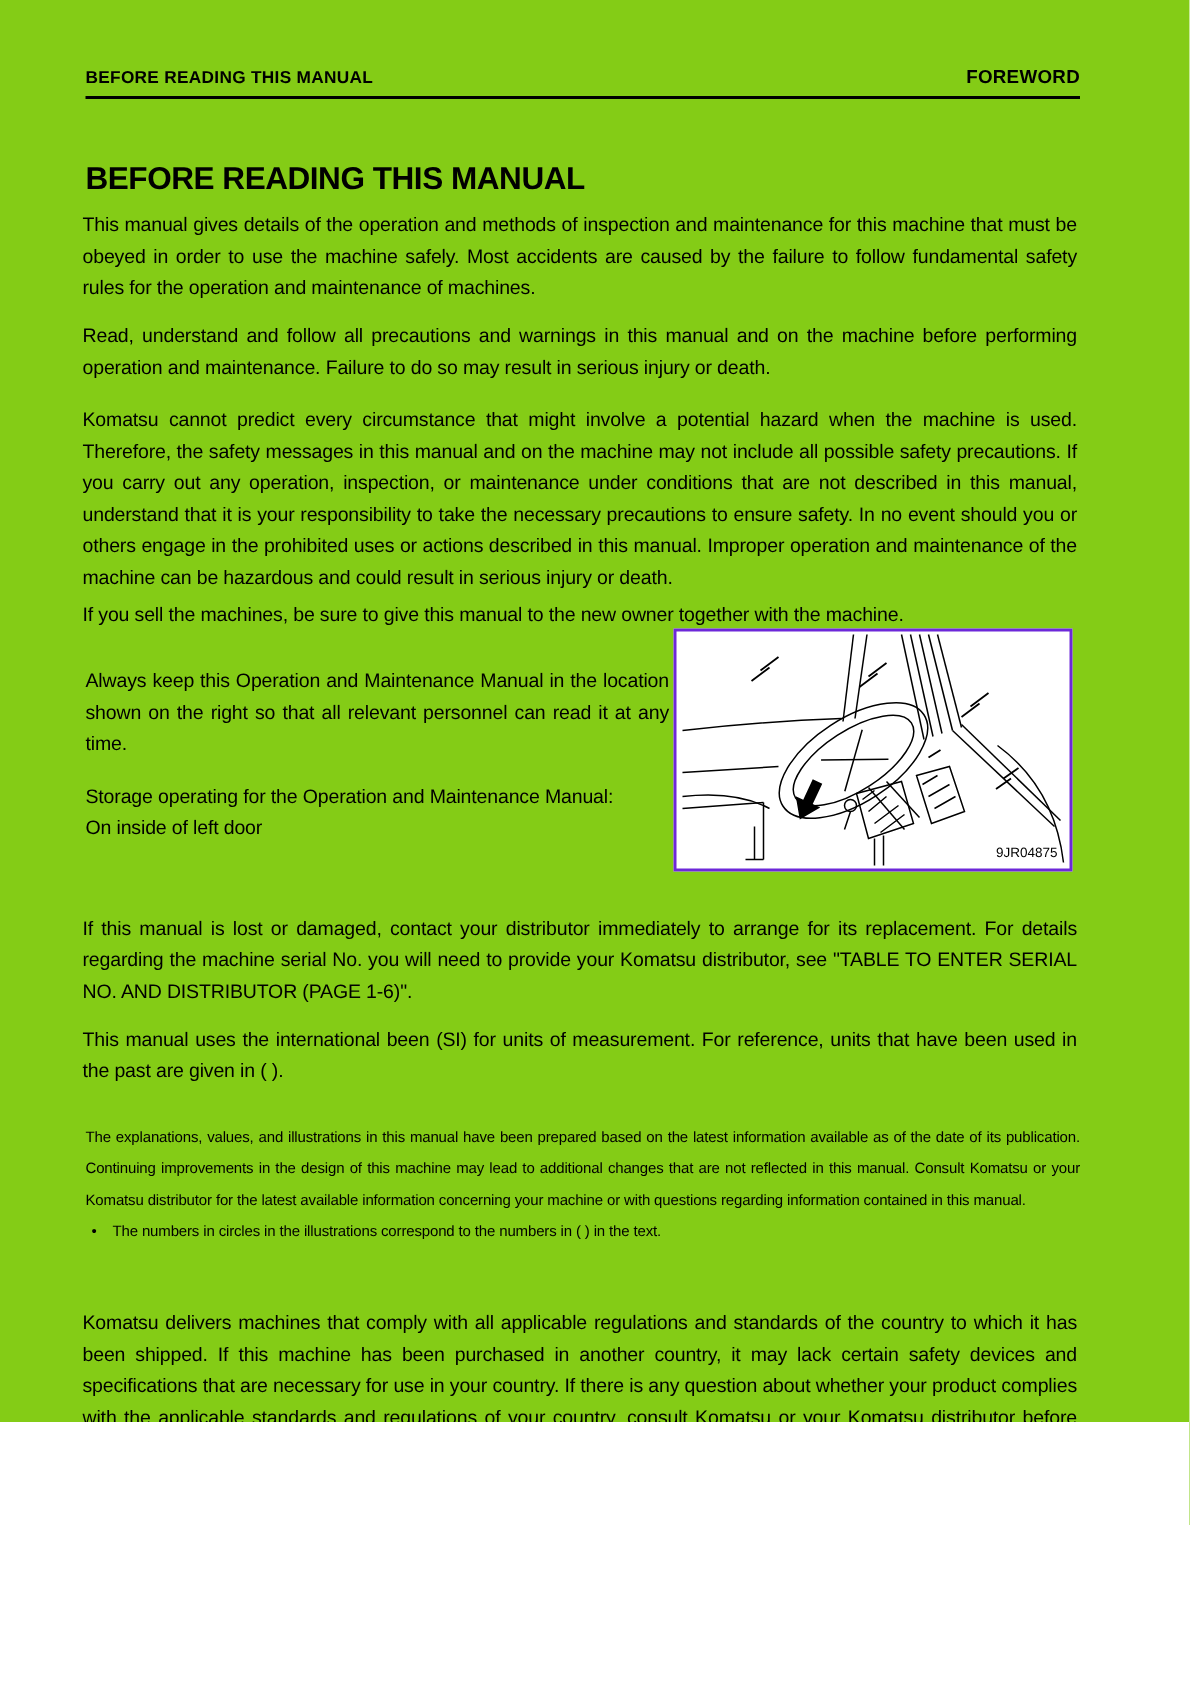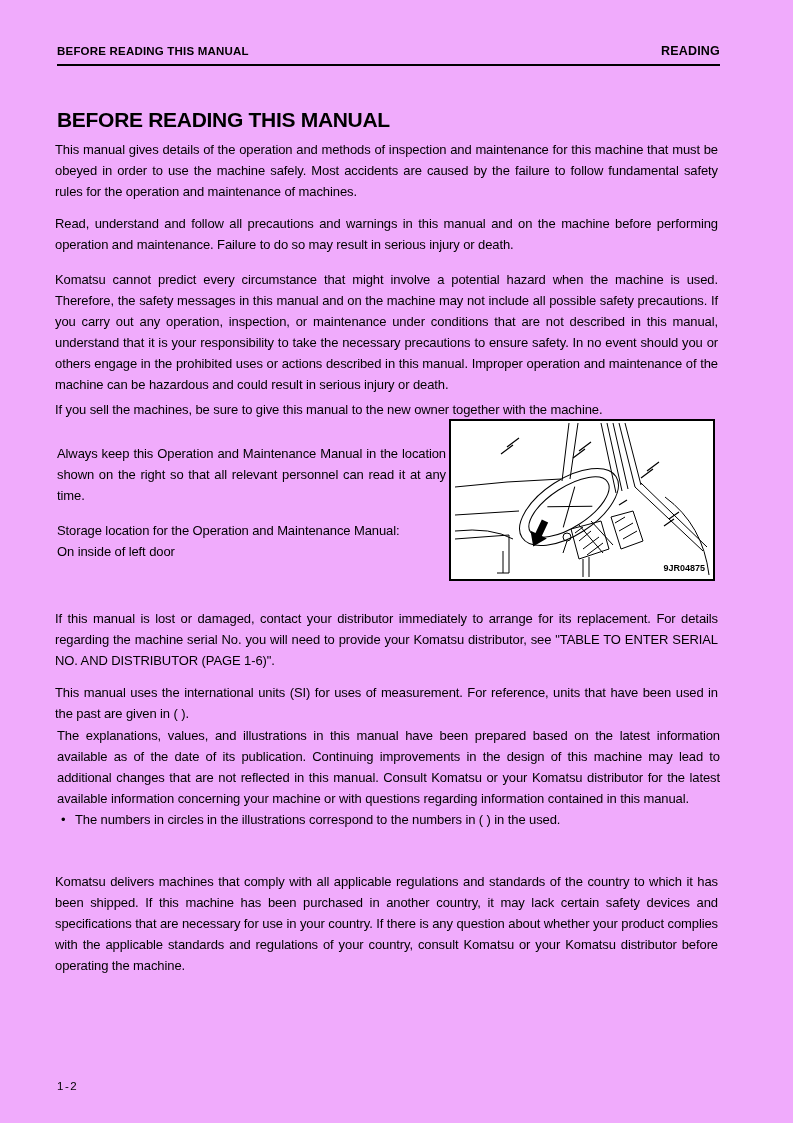--- a/index.html
+++ b/index.html
@@ -1,19 +1,19 @@
 <!DOCTYPE html>
 <html><head>
 <meta charset="utf-8">
 <style>
   html,body{margin:0;padding:0;background:#ffffff;}
   .page{
     position:relative;
-    width:793px;height:1123px;
-    background:#f0abfc;
+    width:793px;height:948px;
+    background:#84cc16;
     font-family:"Liberation Sans","DejaVu Sans",sans-serif;
     color:#000;
     overflow:hidden;
   }
   
   .hdr{position:absolute;left:57px;width:663px;top:44px;display:flex;justify-content:space-between;align-items:baseline;}
   .hdr-left{font-size:11.5px;font-weight:bold;letter-spacing:.2px;}
   .hdr-right{font-size:12.5px;font-weight:bold;letter-spacing:.2px;}
   .hdr-rule{position:absolute;left:57px;width:663px;top:64px;height:2px;background:#000;}
   
@@ -23,63 +23,63 @@
     position:absolute;left:55px;width:663px;
     font-size:13px;line-height:21px;letter-spacing:-0.1px;
     text-align:justify;
   }
   .p1{top:126px;} .p2{top:200px;} .p3{top:256px;}
   .p4line1{top:386px;text-align:left;}
   .leftcol{position:absolute;left:57px;top:407px;width:389px;font-size:13px;line-height:21px;letter-spacing:-0.1px;margin-top:36px;}
   .leftcol .keep{text-align:justify;margin:0;}
   .leftcol .storage{margin:14px 0 0 0;text-align:left;}
   .p6{top:595px;} .p7{top:669px;}
-  .p8block{position:absolute;left:57px;top:725px;width:663px;font-size:13px;line-height:21px;letter-spacing:-0.1px;}
+  .p8block{position:absolute;left:57px;top:748px;width:663px;font-size:10px;line-height:21px;letter-spacing:-0.1px;}
   .p8block .p8{text-align:justify;margin:0;}
   .bullet-row{display:flex;margin-top:0;}
   .bullet-dot{width:14px;flex:0 0 14px;padding-left:4px;}
   .bullet-example{margin-left:18px;}
   .p9{top:858px;}
   
   .figure{
     position:absolute;left:449px;top:419px;width:262px;height:158px;
-    border:2px solid #000000;background:#fff;font-weight:bold;
+    border:2px solid #6d28d9;background:#fff;
   }
   .figure svg{display:block;}
   
   .watermark{
     position:absolute;left:167px;top:433px;
     font-size:30px;font-weight:500;letter-spacing:.2px;
     color:#1f1f1f;white-space:nowrap;
   }
   
   .footer{position:absolute;left:57px;top:1080px;font-size:11.5px;letter-spacing:1.5px;}
 </style>
 </head>
 <body>
 
 <div class="page">
 
   <div class="hdr">
     <span class="hdr-left">BEFORE READING THIS MANUAL</span>
-    <span class="hdr-right">READING</span>
+    <span class="hdr-right">FOREWORD</span>
   </div>
   <div class="hdr-rule"></div>
 
   <h1 class="title">BEFORE READING THIS MANUAL</h1>
 
   <p class="para p1">This manual gives details of the operation and methods of inspection and maintenance for this machine that must be obeyed in order to use the machine safely. Most accidents are caused by the failure to follow fundamental safety rules for the operation and maintenance of machines.</p>
   <p class="para p2">Read, understand and follow all precautions and warnings in this manual and on the machine before performing operation and maintenance. Failure to do so may result in serious injury or death.</p>
   <p class="para p3">Komatsu cannot predict every circumstance that might involve a potential hazard when the machine is used. Therefore, the safety messages in this manual and on the machine may not include all possible safety precautions. If you carry out any operation, inspection, or maintenance under conditions that are not described in this manual, understand that it is your responsibility to take the necessary precautions to ensure safety. In no event should you or others engage in the prohibited uses or actions described in this manual. Improper operation and maintenance of the machine can be hazardous and could result in serious injury or death.</p>
 
   <p class="para p4line1">If you sell the machines, be sure to give this manual to the new owner together with the machine.</p>
 
   <div class="leftcol">
     <p class="keep">Always keep this Operation and Maintenance Manual in the location shown on the right so that all relevant personnel can read it at any time.</p>
-    <p class="storage">Storage location for the Operation and Maintenance Manual:</p>
+    <p class="storage">Storage operating for the Operation and Maintenance Manual:</p>
     <p class="storage" style="margin-top:0;">On inside of left door</p>
   </div>
 
   <div class="figure">
     <svg width="262" height="158" viewBox="0 0 262 158" fill="none" stroke="#000" stroke-width="1">
 
       <path d="M118,2 L111,60"></path>
         <path d="M127,2 L119,58"></path>
 
       <path d="M150,2 L165,72"></path>
@@ -125,27 +125,27 @@
 
       <g transform="translate(94,100) rotate(115)">
         <polygon points="0,-3.5 15,-3.5 15,-9 28,0 15,9 15,3.5 0,3.5" fill="#000" stroke="none"></polygon>
       </g>
       <text x="254" y="150" text-anchor="end" font-size="9" fill="#000" stroke="none" font-family="Liberation Sans, DejaVu Sans, sans-serif">9JR04875</text>
     </svg>
   </div>
 
 
   <p class="para p6">If this manual is lost or damaged, contact your distributor immediately to arrange for its replacement. For details regarding the machine serial No. you will need to provide your Komatsu distributor, see "TABLE TO ENTER SERIAL NO. AND DISTRIBUTOR (PAGE 1-6)".</p>
-  <p class="para p7">This manual uses the international units (SI) for uses of measurement. For reference, units that have been used in the past are given in ( ).</p>
+  <p class="para p7">This manual uses the international been (SI) for units of measurement. For reference, units that have been used in the past are given in ( ).</p>
 
   <div class="p8block">
     <p class="p8">The explanations, values, and illustrations in this manual have been prepared based on the latest information available as of the date of its publication. Continuing improvements in the design of this machine may lead to additional changes that are not reflected in this manual. Consult Komatsu or your Komatsu distributor for the latest available information concerning your machine or with questions regarding information contained in this manual.</p>
     <div class="bullet-row">
       <span class="bullet-dot">•</span>
-      <span>The numbers in circles in the illustrations correspond to the numbers in ( ) in the used.</span>
+      <span>The numbers in circles in the illustrations correspond to the numbers in ( ) in the text.</span>
     </div>
   </div>
 
   <p class="para p9">Komatsu delivers machines that comply with all applicable regulations and standards of the country to which it has been shipped. If this machine has been purchased in another country, it may lack certain safety devices and specifications that are necessary for use in your country. If there is any question about whether your product complies with the applicable standards and regulations of your country, consult Komatsu or your Komatsu distributor before operating the machine.</p>
 
   <div class="footer">1-2</div>
 
 </div>
 
 </body></html>

